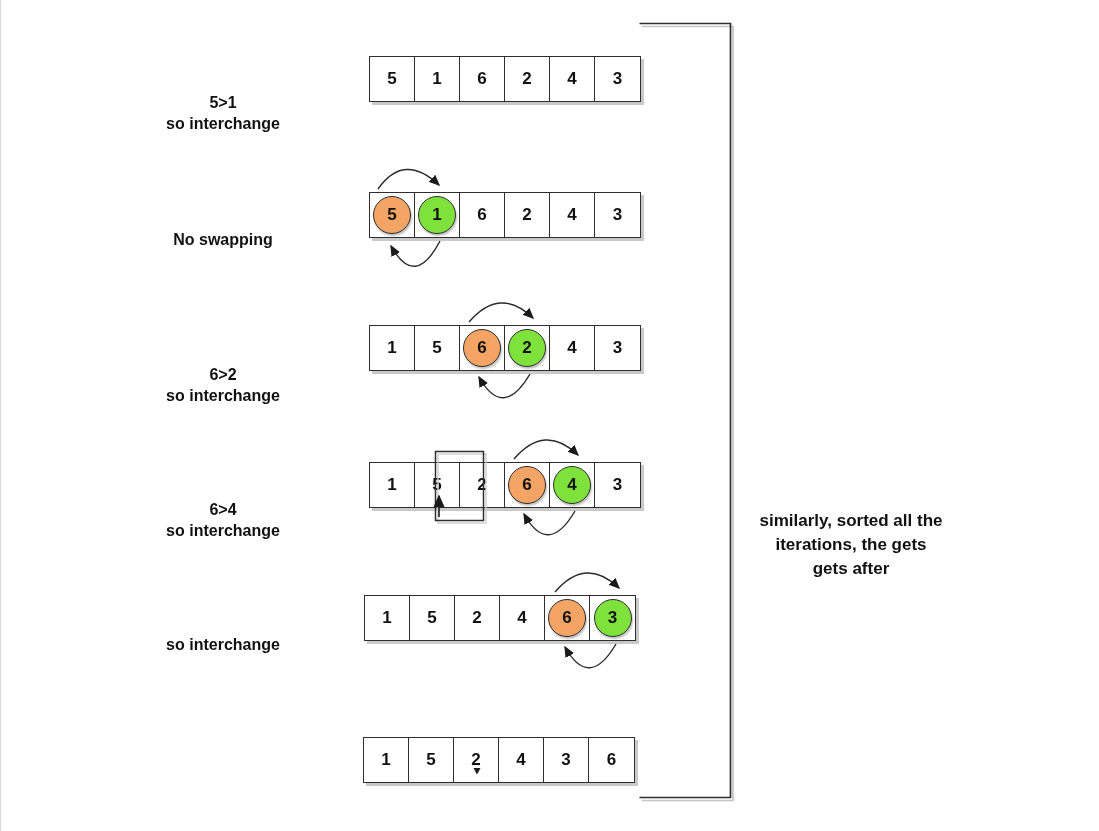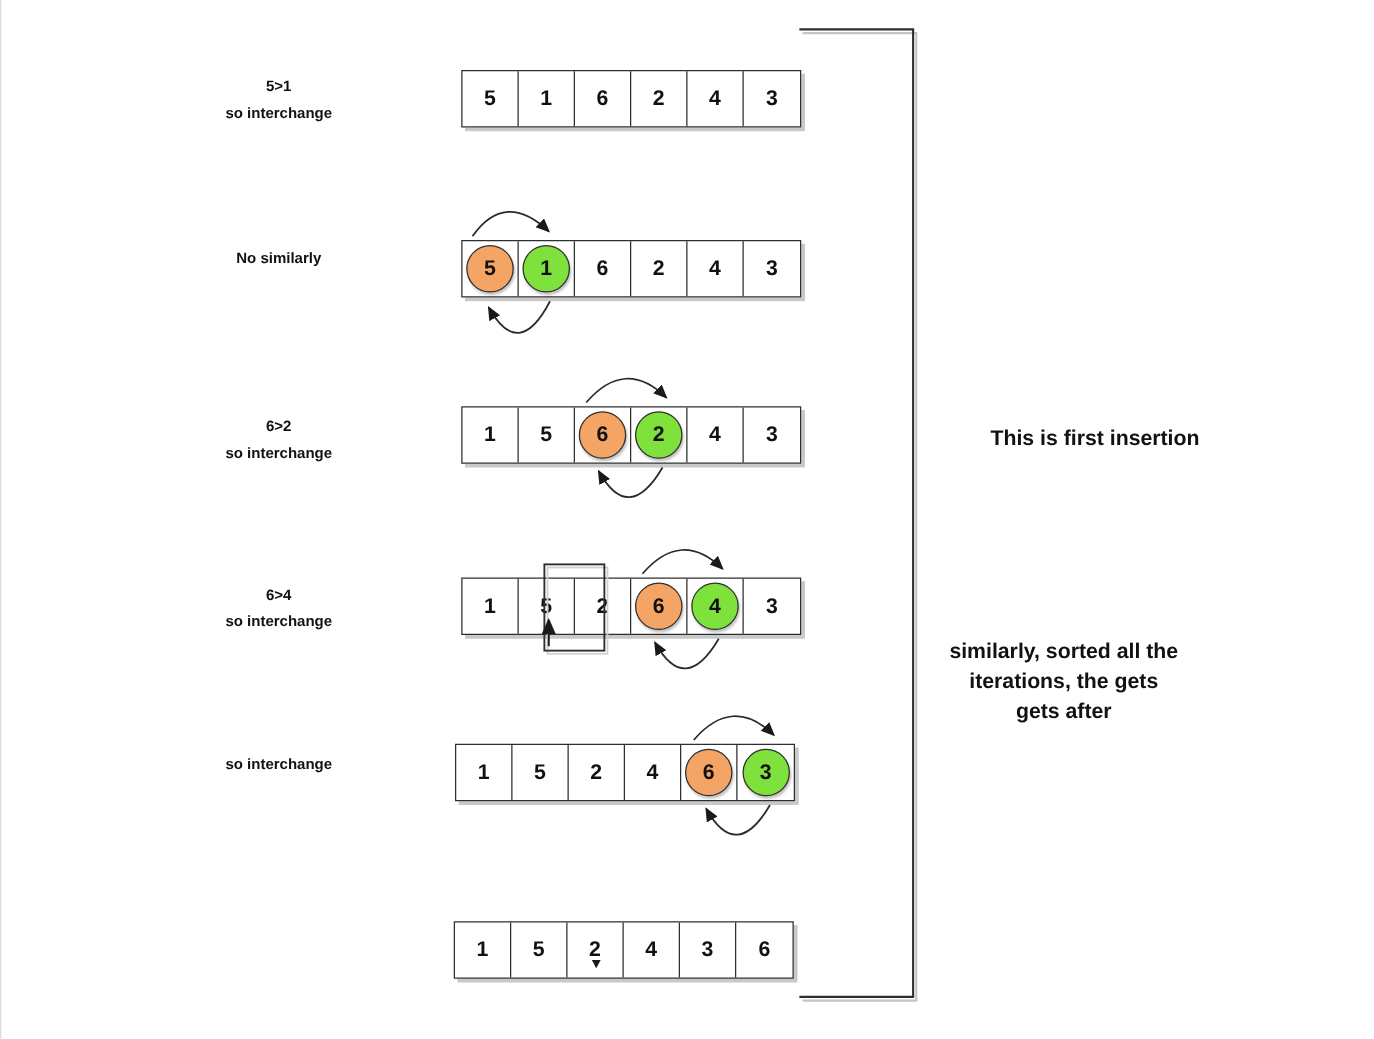--- a/index.html
+++ b/index.html
@@ -7,22 +7,23 @@
     position:relative;
     width:1099px;height:831px;
     background:#ffffff;
     border-left:1px solid #d9d9d9;
     box-sizing:border-box;
     font-family:"Liberation Sans", sans-serif;
     overflow:hidden;
   }
   .step-label{
     position:absolute;left:112px;width:220px;
-    text-align:center;font-weight:bold;font-size:12px;line-height:21px;
+    text-align:center;font-weight:bold;font-size:16px;line-height:21px;
     color:var(--text,#111);
+    margin-top:33px;
   }
   .array{
     position:absolute;width:272px;height:46px;
     display:grid;grid-template-columns:repeat(6,1fr);
     background:#fff;
     border:1.6px solid var(--cell_border,#2e2e2e);
     box-shadow:3px 3px 0 var(--shadow,#c9c9c9);
     box-sizing:border-box;
   }
   .cell{
@@ -50,21 +51,21 @@
 </head>
 <body>
 
 <div id="canvas">
 
   <div class="step-label" style="top:59px">
     <div>5&gt;1</div>
     <div>so interchange</div>
   </div>
   <div class="step-label" style="top:196px">
-    <div>No similarly</div>
+    <div>No swapping</div>
   </div>
   <div class="step-label" style="top:331px">
     <div>6&gt;2</div>
     <div>so interchange</div>
   </div>
   <div class="step-label" style="top:466px">
     <div>6&gt;4</div>
     <div>so interchange</div>
   </div>
   <div class="step-label" style="top:601px">
@@ -190,21 +191,20 @@
         <span>4</span>
       </div>
     <div class="cell">
         <span>3</span>
       </div>
     <div class="cell">
         <span>6</span>
       </div>
   </div>
 
-  <div class="note" id="note-first">This is first insertion</div>
   <div class="note" id="note-summary">
     <div>similarly, sorted all the</div>
     <div>iterations, the gets</div>
     <div>gets after</div>
   </div>
 
   <svg id="overlay" width="1099" height="831" viewBox="0 0 1099 831">
     <defs>
       <marker id="ah" markerWidth="9" markerHeight="8" refX="7" refY="3.5" orient="auto">
         <path d="M0,0 L8,3.5 L0,7 Z" fill="#1a1a1a"></path>

